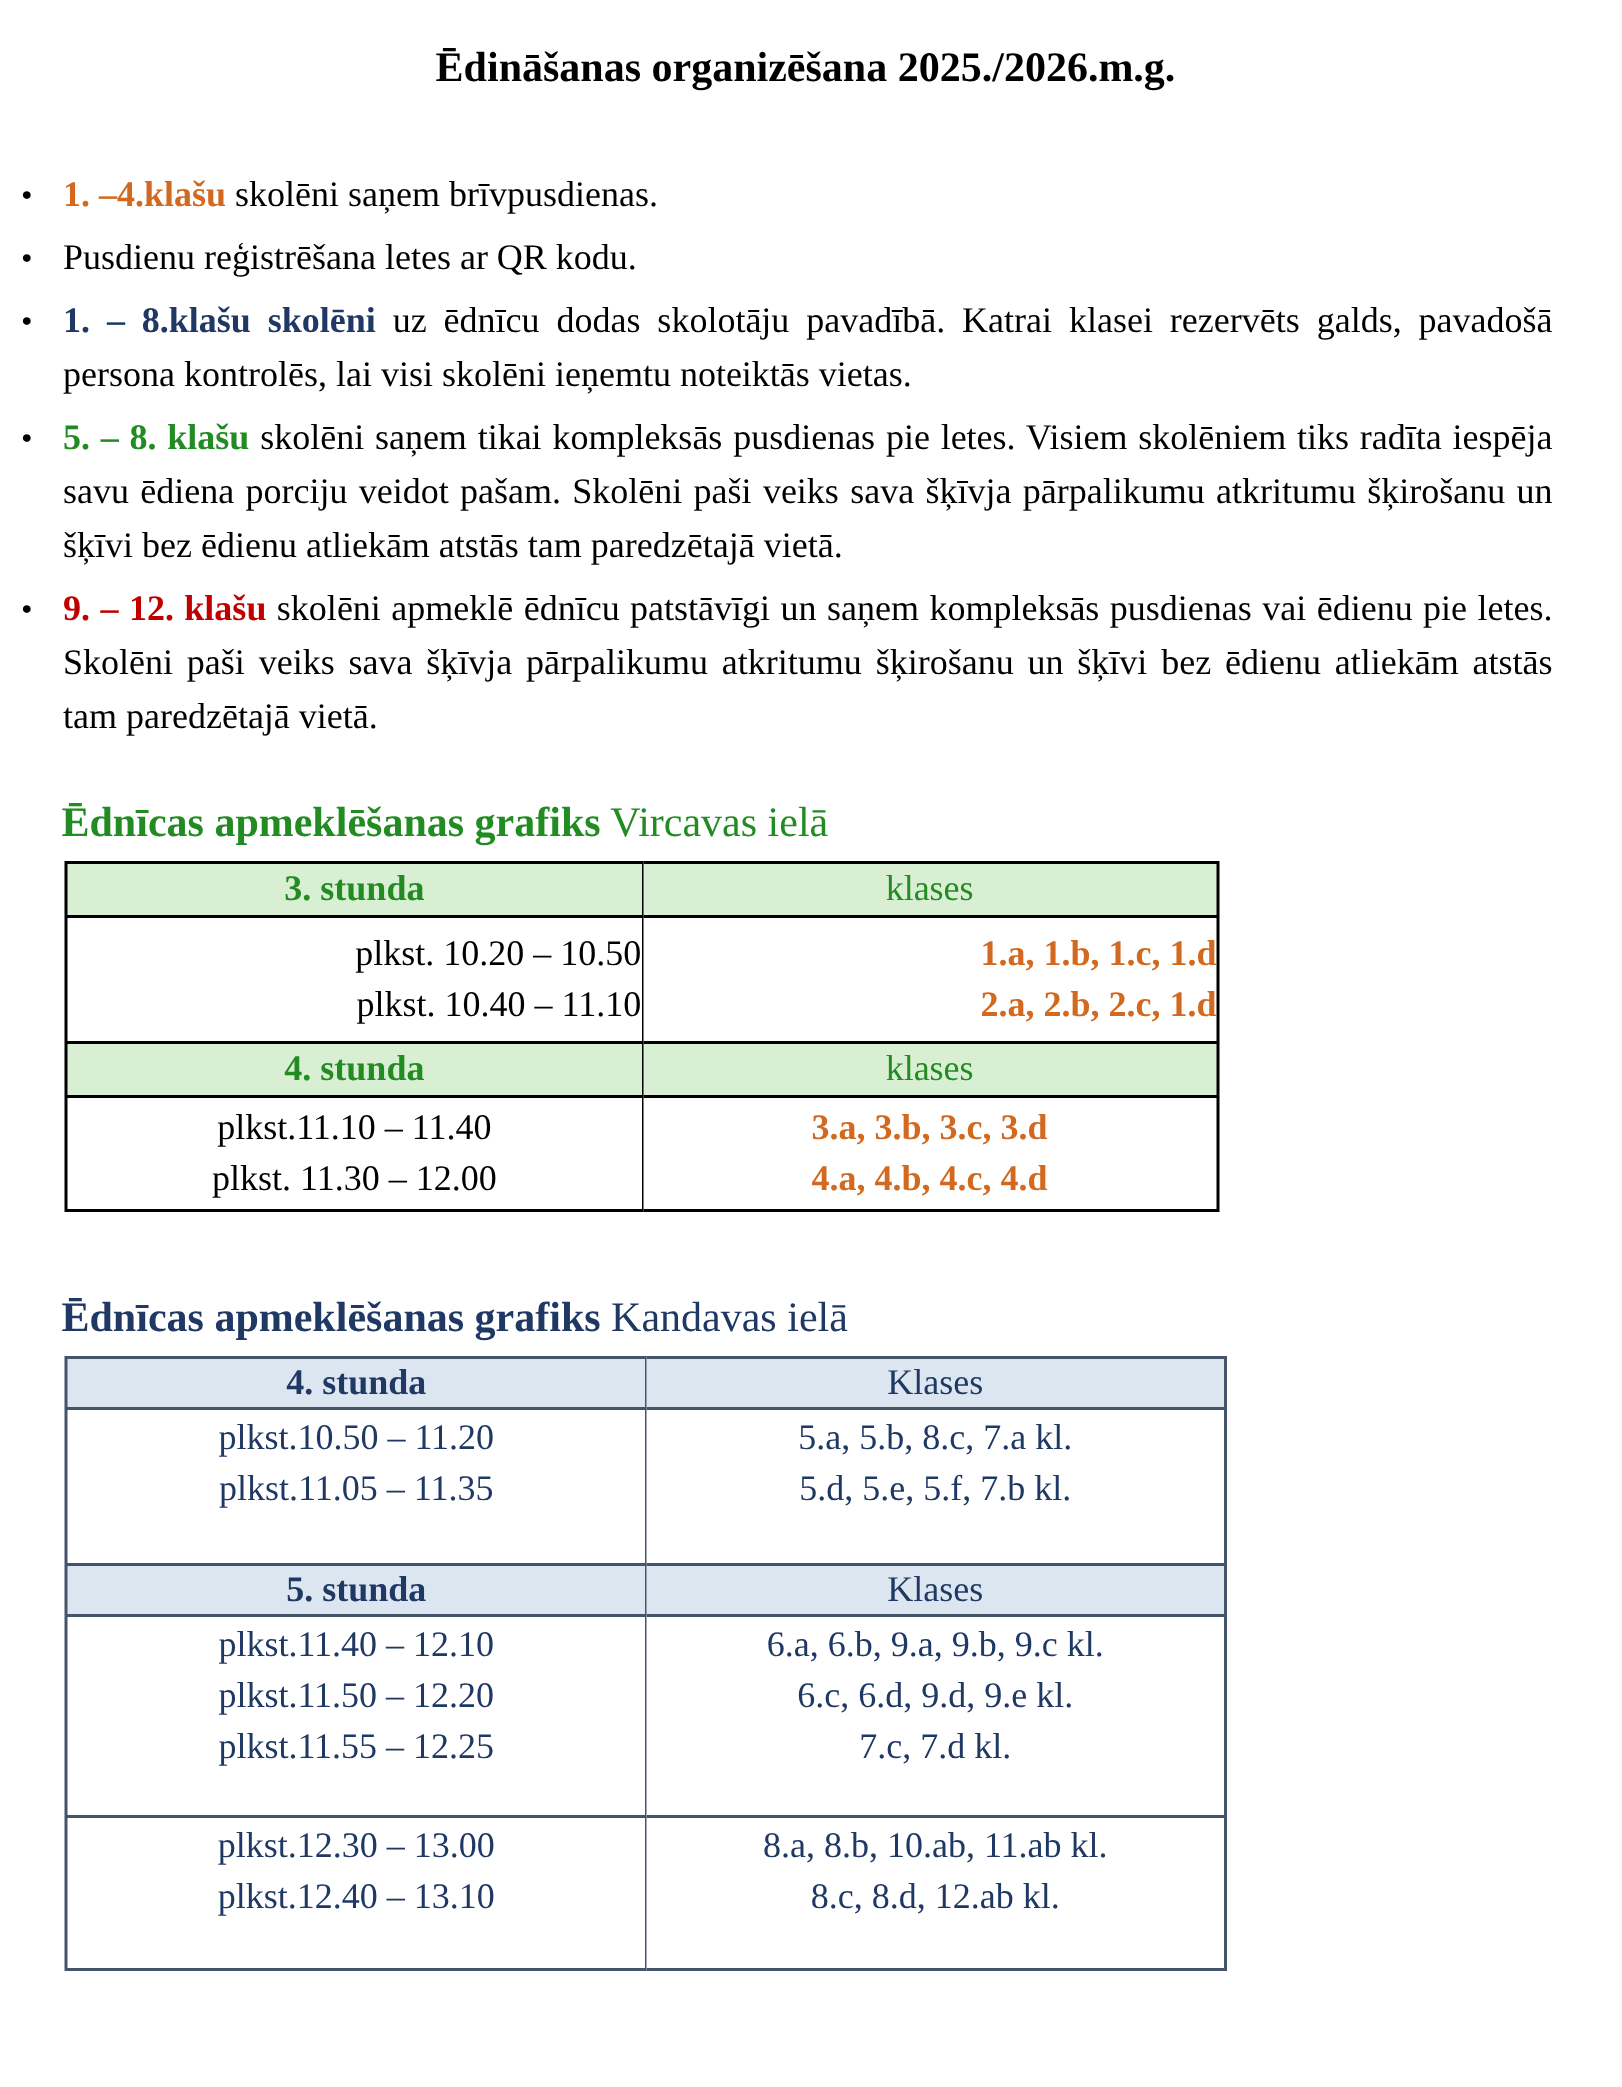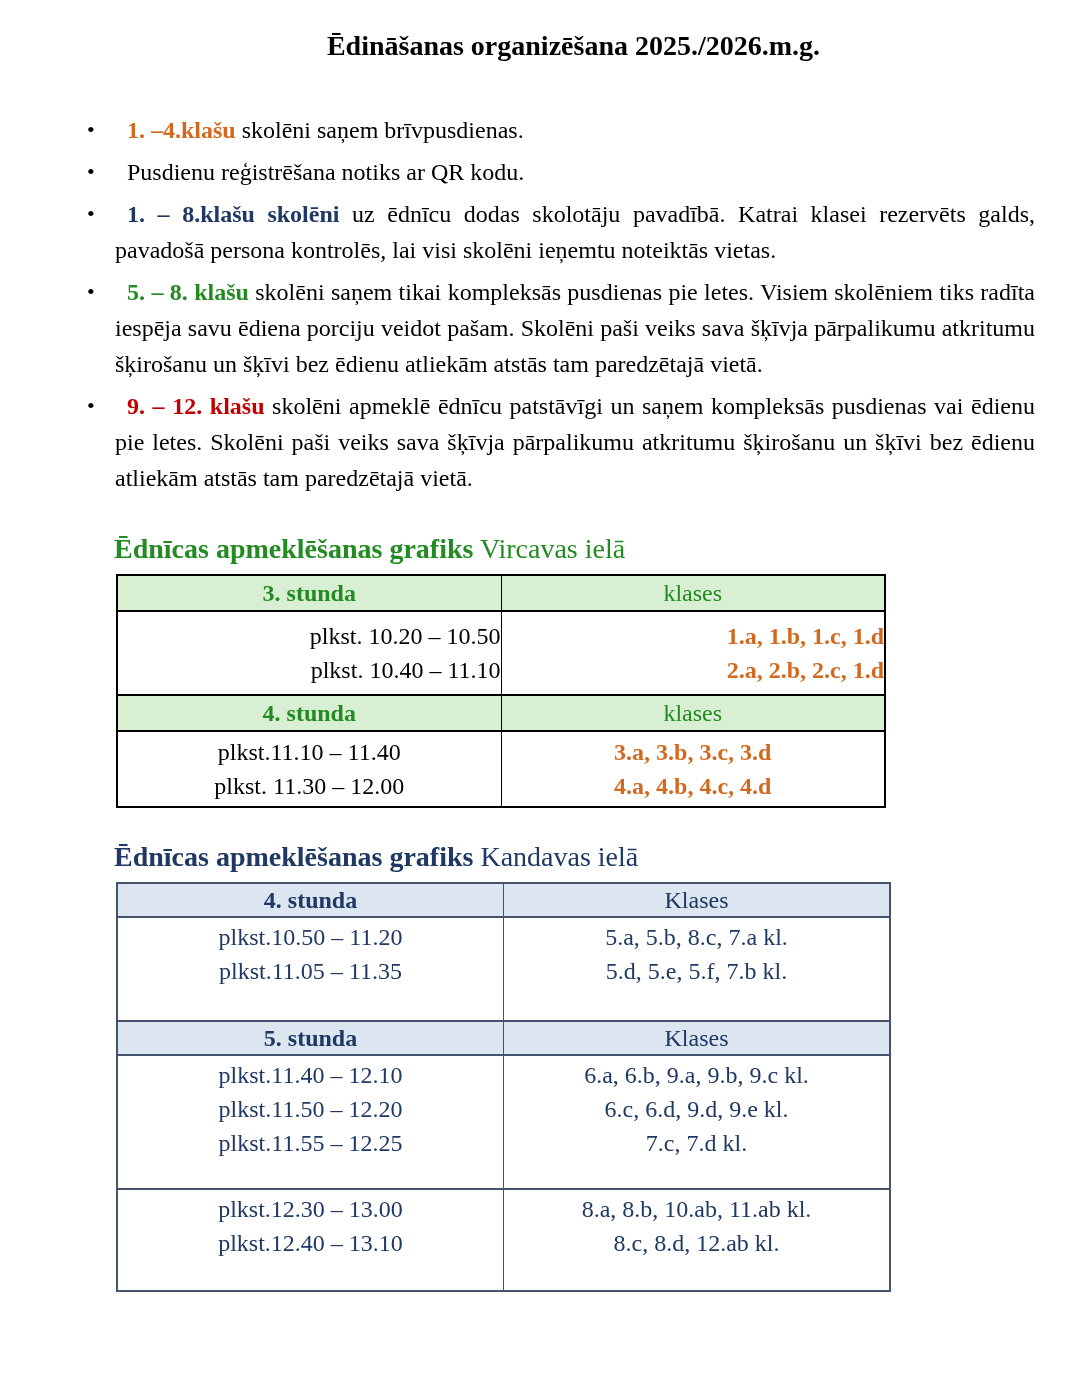--- a/index.html
+++ b/index.html
@@ -4,21 +4,21 @@
 <style>
   html, body { margin: 0; padding: 0; }
   body {
     width: 1081px;
     height: 1391px;
     background: #ffffff;
     font-family: "Liberation Serif", serif;
     color: #000000;
     overflow: hidden;
   }
-  .page { padding: 28px 46px 0 112px; box-sizing: border-box; }
+  .page { padding: 28px 46px 0 39px; box-sizing: border-box; }
 
   .title {
     text-align: center;
     font-weight: bold;
     font-size: 28px;
     line-height: 36px;
     margin: 0 0 0 0;
   }
 
   ul.bullets {
@@ -32,34 +32,34 @@
     position: relative;
     margin: 0 0 6px 0;
     text-align: justify;
   }
   ul.bullets .dot {
     position: absolute;
     left: -28px;
     top: 0;
     font-size: 22px;
   }
-  .lead { font-weight: bold; margin-left: 12px; }
+  .lead { font-weight: bold; }
   .lead-orange { color: var(--orange); }
   .lead-navy   { color: var(--navy); }
   .lead-green  { color: var(--green); }
   .lead-red    { color: var(--dark-red); }
 
   h2.sec-h {
     font-size: 28px;
     line-height: 30px;
     font-weight: normal;
     margin: 38px 0 0 2px;
   }
   h2.green-h { color: var(--green); }
-  h2.navy-h  { color: var(--navy); margin-top: 34px; }
+  h2.navy-h  { color: var(--navy); margin-top: 56px; }
   h2 .hb { font-weight: bold; }
 
   table.t {
     border-collapse: collapse;
     table-layout: fixed;
     margin: 10px 0 0 4px;
     font-size: 24px;
     border-radius: 12px;
   }
   .t td { width: 50%; text-align: center; padding: 0; }
@@ -97,21 +97,21 @@
 
 <div class="page">
 
   <div class="title">Ēdināšanas organizēšana 2025./2026.m.g.</div>
 
   <ul class="bullets">
     <li>
       <span class="dot">•</span><span class="lead lead-orange">1. –4.klašu</span><span> skolēni saņem brīvpusdienas.</span>
     </li>
     <li>
-      <span class="dot">•</span><span class="lead"></span><span>Pusdienu  reģistrēšana notiks  ar QR kodu.</span>
+      <span class="dot">•</span><span class="lead"></span><span>Pusdienu  reģistrēšana letes  ar QR kodu.</span>
     </li>
     <li>
       <span class="dot">•</span><span class="lead lead-navy">1. – 8.klašu skolēni</span><span> uz ēdnīcu dodas skolotāju pavadībā. Katrai klasei rezervēts galds, pavadošā persona kontrolēs, lai visi skolēni ieņemtu noteiktās vietas.</span>
     </li>
     <li>
       <span class="dot">•</span><span class="lead lead-green">5. – 8. klašu</span><span> skolēni saņem tikai kompleksās pusdienas pie letes. Visiem skolēniem tiks radīta iespēja savu ēdiena porciju veidot pašam. Skolēni paši veiks sava šķīvja pārpalikumu atkritumu šķirošanu  un šķīvi bez ēdienu atliekām atstās tam paredzētajā vietā.</span>
     </li>
     <li>
       <span class="dot">•</span><span class="lead lead-red">9. – 12. klašu</span><span> skolēni apmeklē ēdnīcu patstāvīgi un saņem kompleksās pusdienas vai ēdienu pie letes. Skolēni paši veiks sava šķīvja pārpalikumu atkritumu šķirošanu  un šķīvi bez ēdienu atliekām atstās tam paredzētajā vietā.</span>
     </li>

